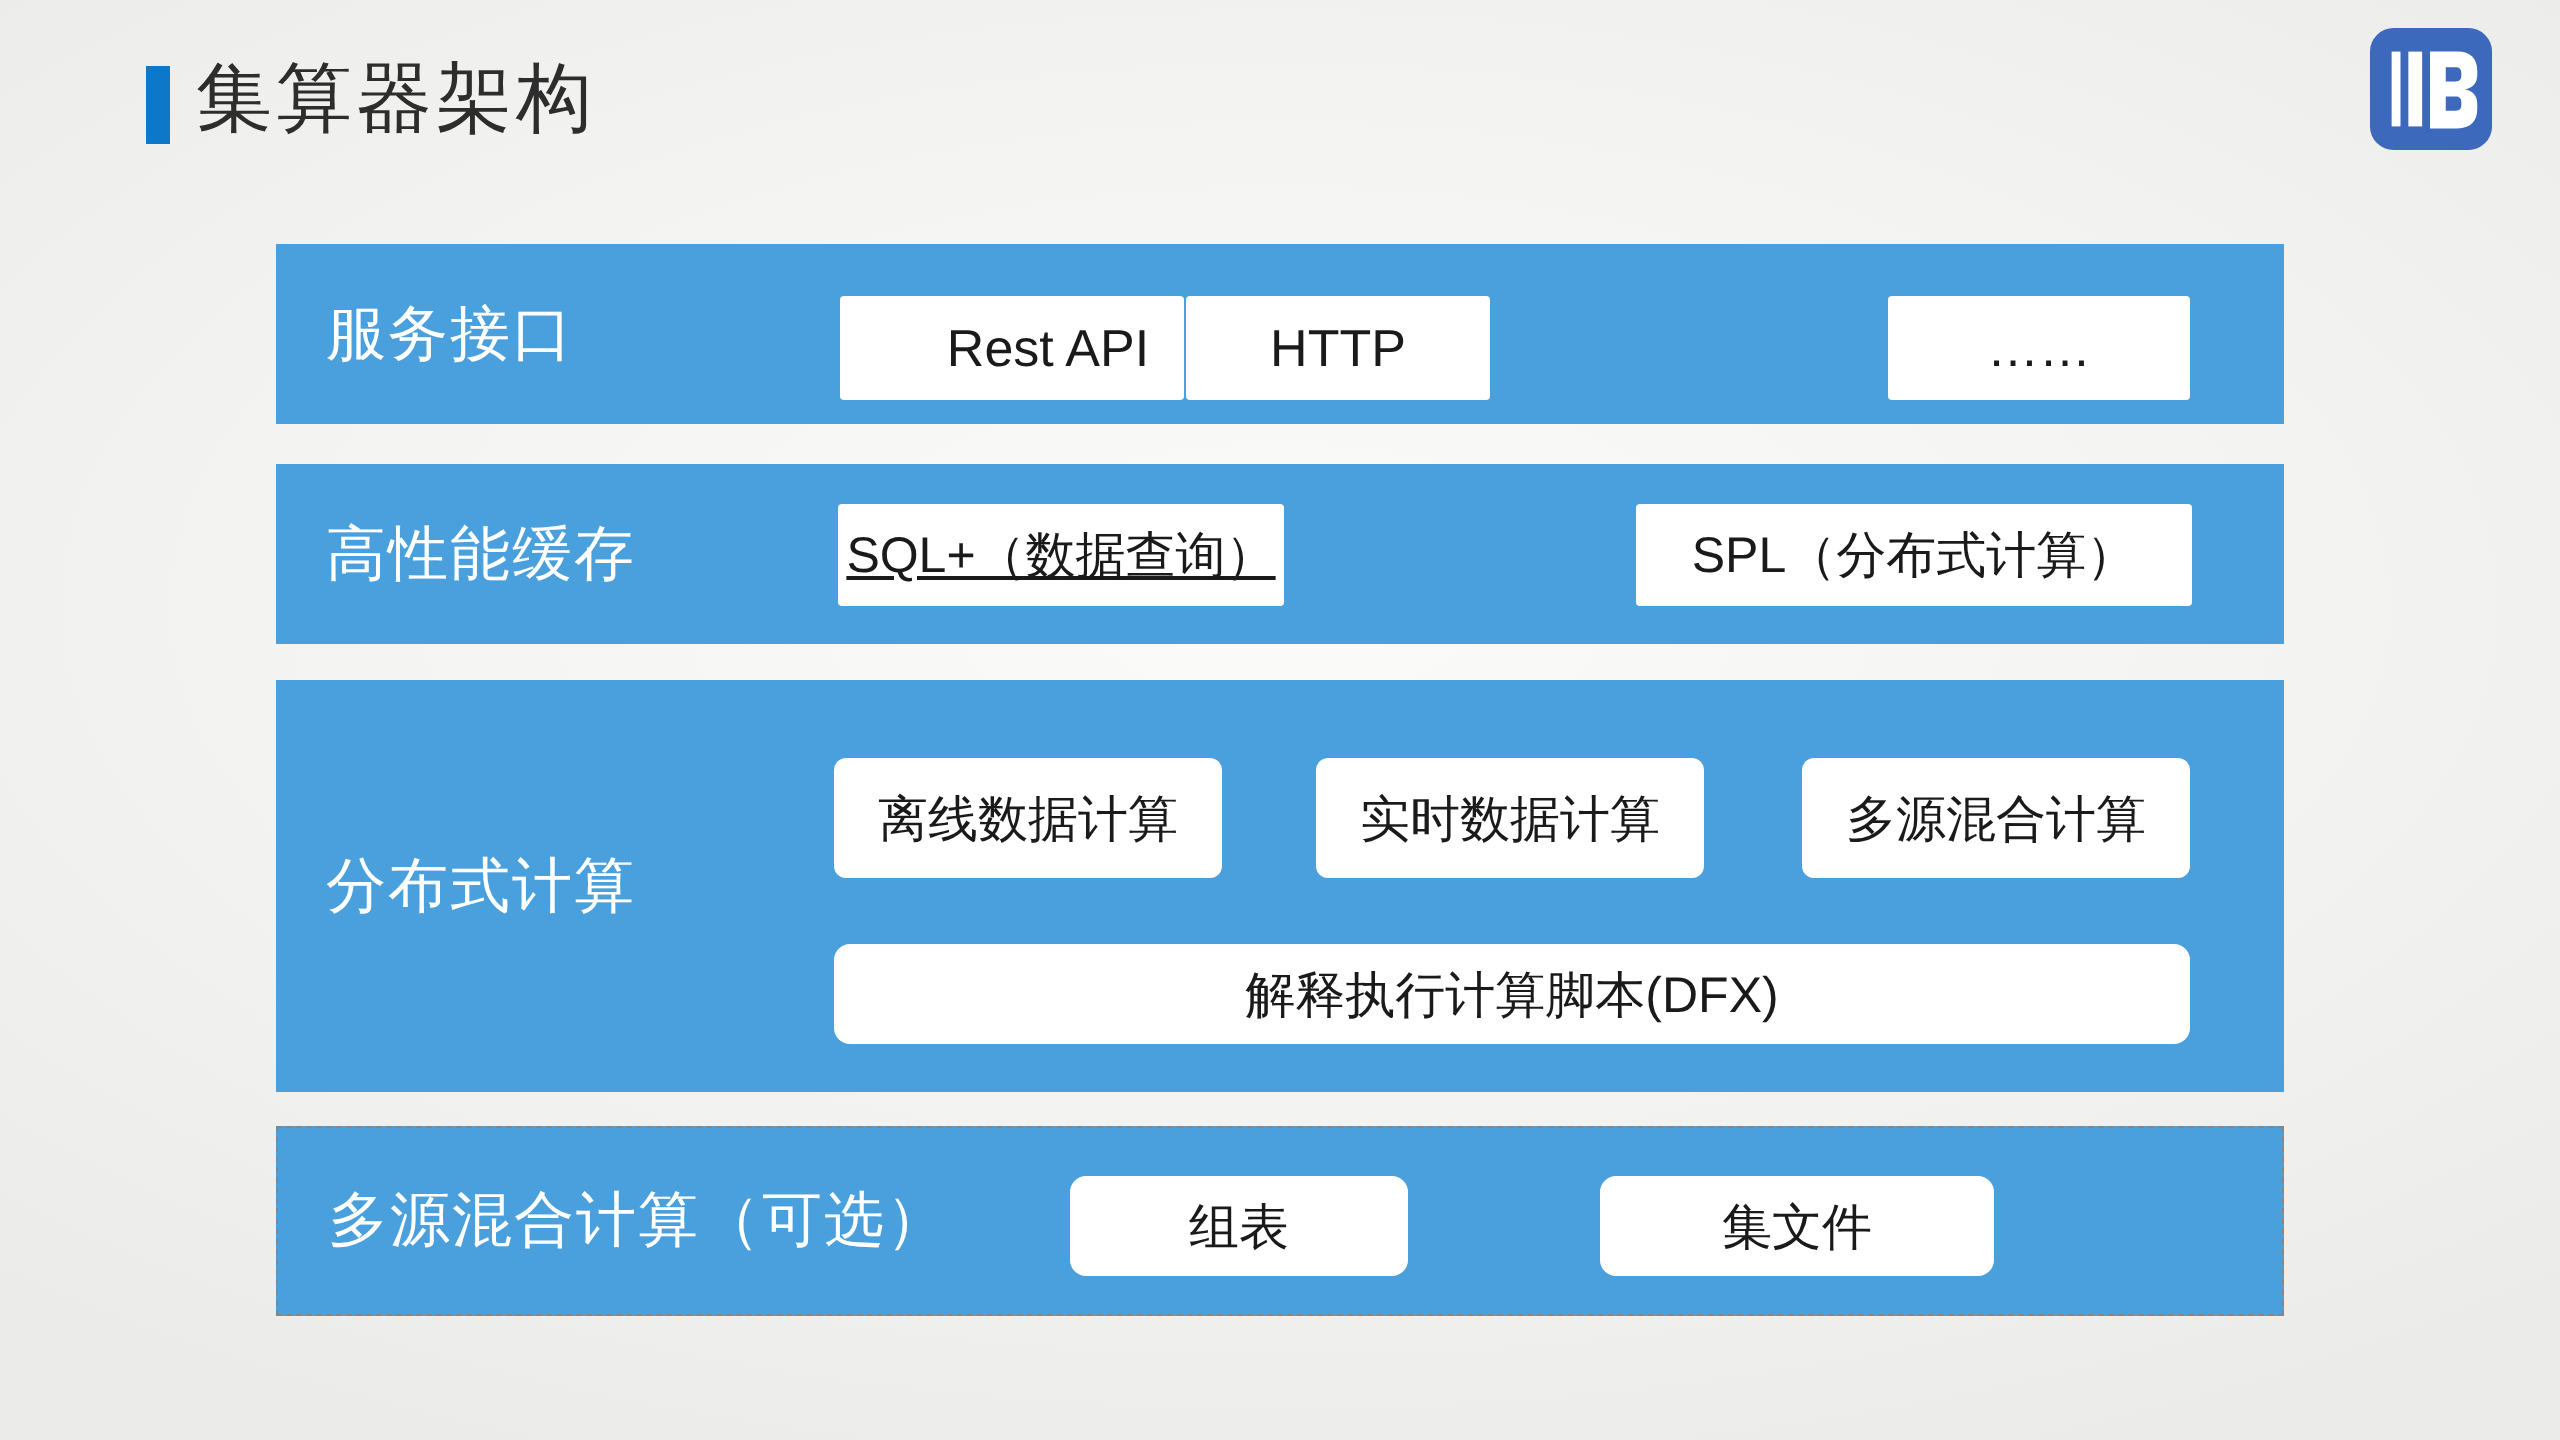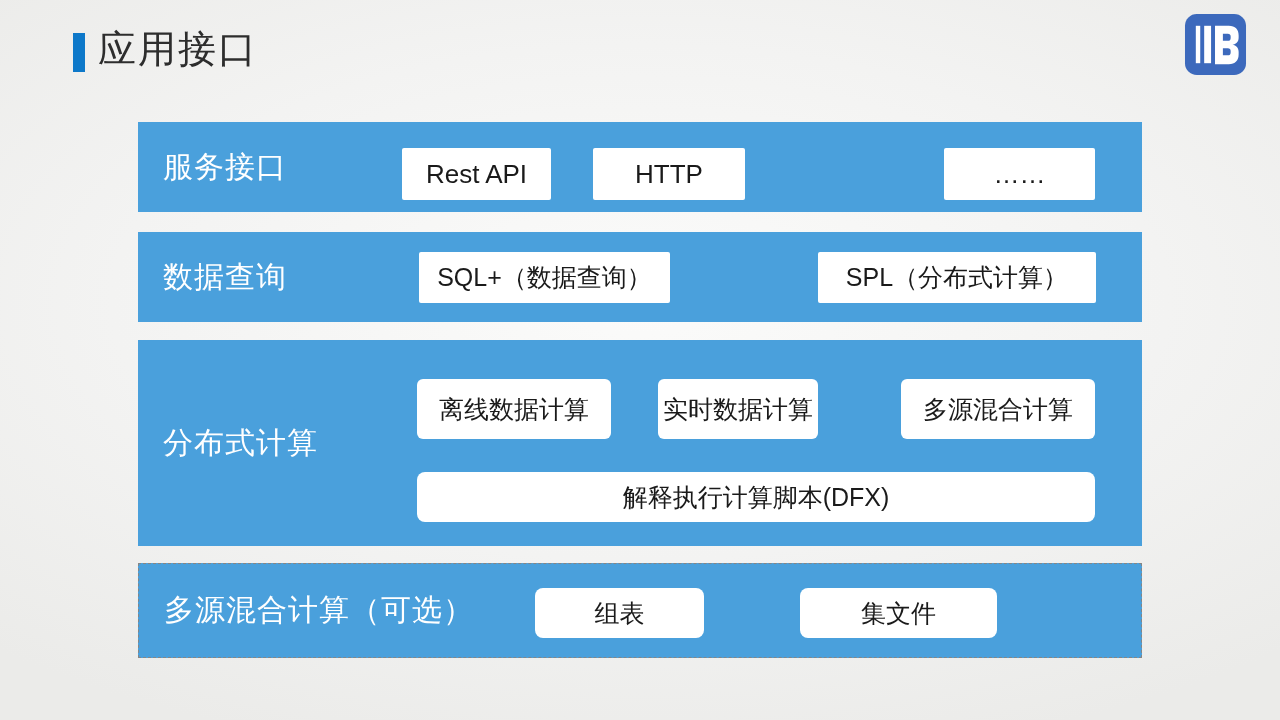--- a/index.html
+++ b/index.html
@@ -36,47 +36,47 @@
     display:flex;align-items:center;
     color:#ffffff;font-size:30px;letter-spacing:1px;white-space:nowrap;
   }
   .wbox{
     position:absolute;background:#ffffff;
     display:flex;align-items:center;justify-content:center;
     color:#1a1a1a;font-size:25px;white-space:nowrap;
   }
   
   .band-service .wbox{top:26px;height:52px;border-radius:2px;font-size:26px;}
-  .box-rest-api{left:264px;width:149px;}
+  .box-rest-api{left:282px;width:136px;padding-left:36px;}
   .box-http{left:455px;width:152px;}
   .box-jdbc{left:631px;width:151px;}
   .box-more{left:806px;width:151px;}
   
   .band-application .wbox{top:20px;height:51px;border-radius:2px;}
-  .box-sql{left:281px;width:251px;}
+  .box-sql{left:281px;width:223px;text-decoration:underline;}
   .box-spl{left:680px;width:278px;}
   
   .band-distributed .row1{top:39px;height:60px;border-radius:6px;}
   .box-offline{left:279px;width:194px;}
-  .box-realtime{left:520px;width:160px;}
+  .box-realtime{left:520px;width:194px;}
   .box-multisource{left:763px;width:194px;}
   .box-dfx{left:279px;width:678px;top:132px;height:50px;border-radius:8px;}
   
   .band-cache .wbox{top:24px;height:50px;border-radius:8px;}
   .box-ctable{left:396px;width:169px;text-align:center;}
   .box-btx{left:661px;width:197px;}
 </style>
 </head>
 <body>
 
 <div class="slide">
 
   <div class="header">
     <div class="accent-bar"></div>
-    <h1 class="page-title">应用接口</h1>
+    <h1 class="page-title">集算器架构</h1>
     <div class="logo">
       <svg viewBox="0 0 64 64" width="63" height="63" aria-hidden="true">
         <rect x="1" y="1" width="62" height="62" rx="12" fill="#3c69bc"></rect>
         <rect x="12" y="13" width="4.5" height="38" fill="#ffffff"></rect>
         <rect x="20.5" y="13" width="7" height="38" fill="#ffffff"></rect>
         <path fill="#ffffff" d="
           M31.5 13 h14 c6.5 0 10 3.6 10 9.8 v2 c0 4.4 -2.4 6.8 -6.3 7.4
           c3.9 .6 6.3 3 6.3 7.4 v2.6 c0 6.2 -3.5 9.8 -10 9.8 h-14 z
           M39.5 21 v7.2 h5 c1.9 0 2.9 -1 2.9 -2.9 v-1.4 c0 -1.9 -1 -2.9 -2.9 -2.9 z
           M39.5 35.8 v7.2 h5 c1.9 0 2.9 -1 2.9 -2.9 v-1.4 c0 -1.9 -1 -2.9 -2.9 -2.9 z"></path>
@@ -85,21 +85,21 @@
   </div>
 
   <div class="band band-service">
     <div class="band-label">服务接口</div>
     <div class="wbox box-rest-api">Rest API</div>
     <div class="wbox box-http">HTTP</div>
     <div class="wbox box-more">……</div>
   </div>
 
   <div class="band band-application">
-    <div class="band-label">数据查询</div>
+    <div class="band-label">高性能缓存</div>
     <div class="wbox box-sql">SQL+（数据查询）</div>
     <div class="wbox box-spl">SPL（分布式计算）</div>
   </div>
 
   <div class="band band-distributed">
     <div class="band-label">分布式计算</div>
     <div class="wbox row1 box-offline">离线数据计算</div>
     <div class="wbox row1 box-realtime">实时数据计算</div>
     <div class="wbox row1 box-multisource">多源混合计算</div>
     <div class="wbox box-dfx">解释执行计算脚本(DFX)</div>

